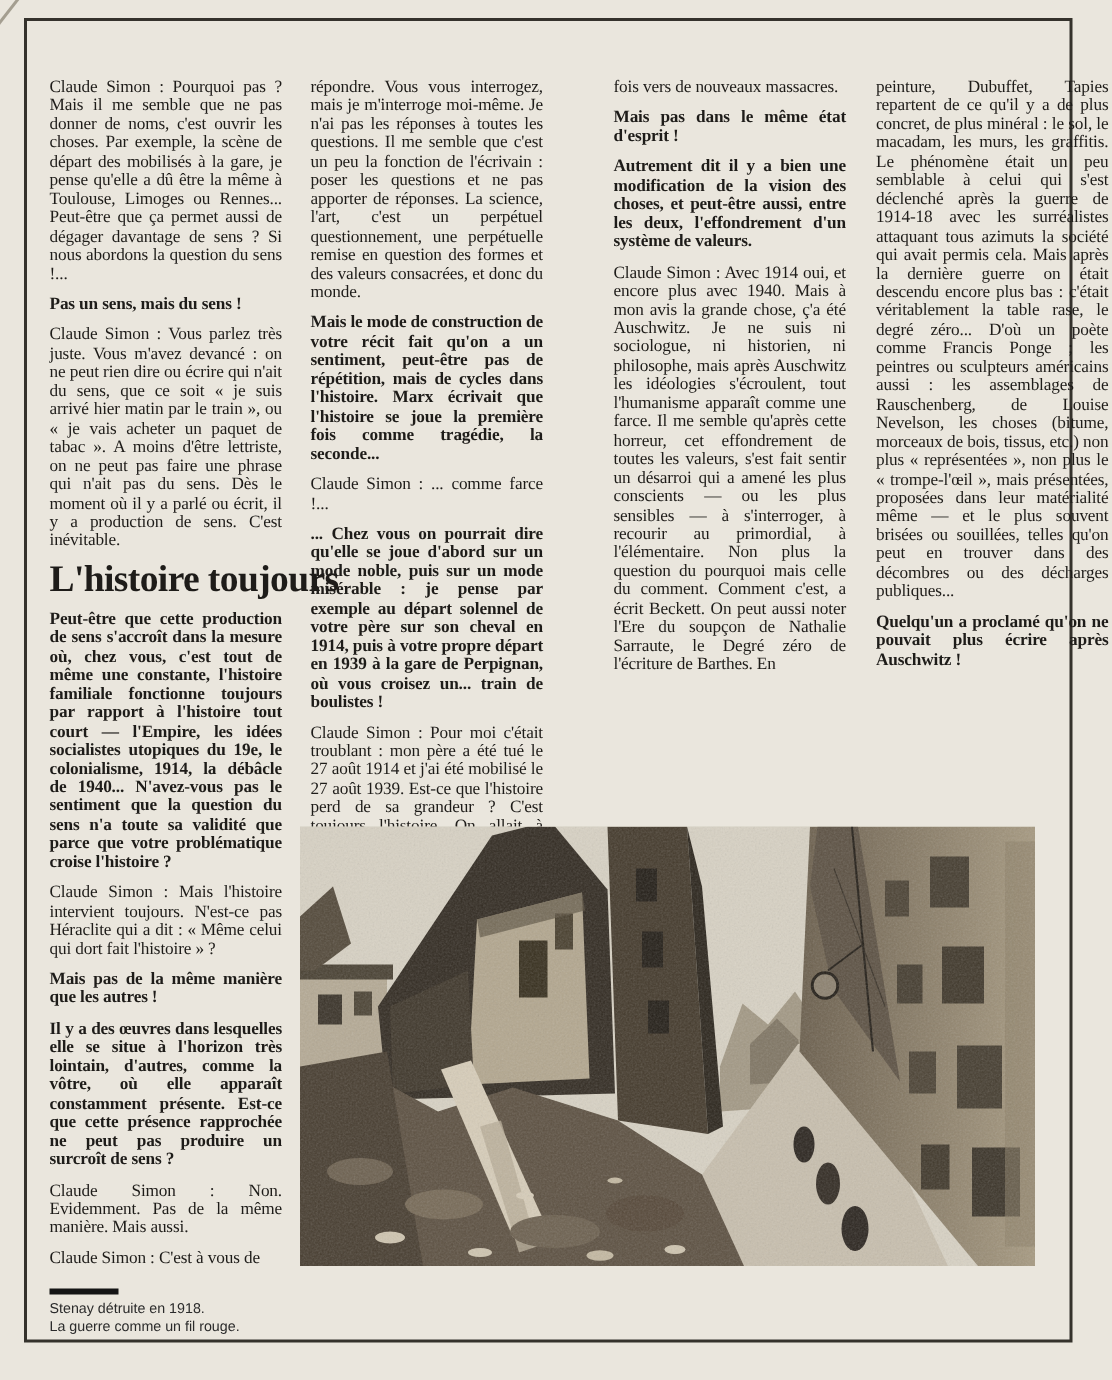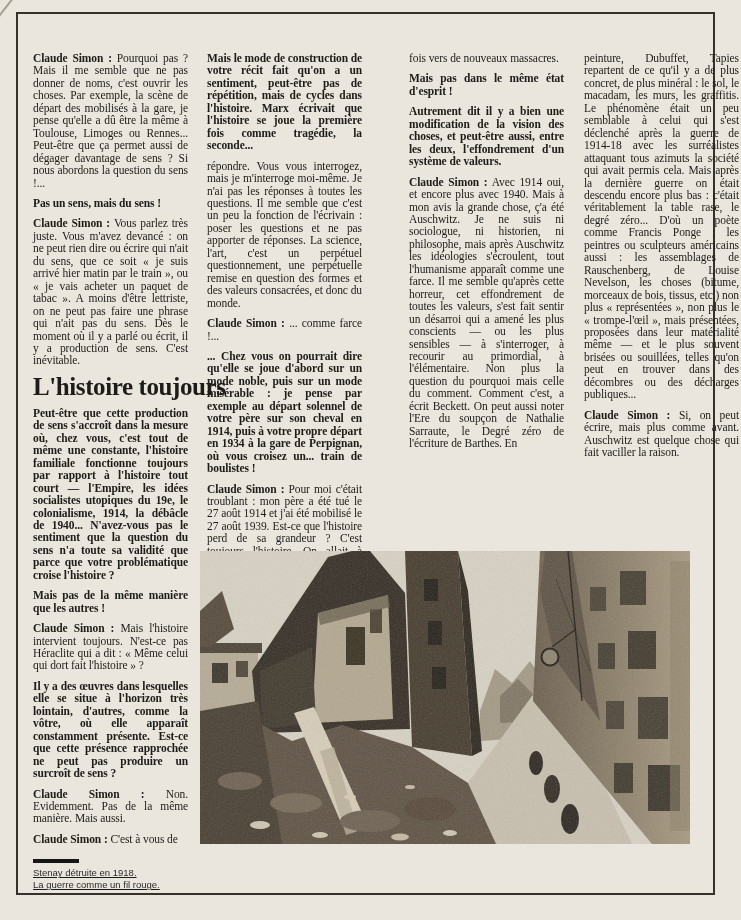--- a/index.html
+++ b/index.html
@@ -21,26 +21,26 @@
     position:absolute;top:52px;width:155px;z-index:1;
     font-size:11.5px;line-height:12.45px;
     text-align:justify;letter-spacing:-0.1px;
   }
   .col-1{left:33px;}
   .col-2{left:207px;}
   .col-3{left:381px;margin-left:28px;}
   .col-4{left:584px;}
   .para{margin:0 0 8px 0;}
   .question{font-weight:bold;}
-  .speaker{font-weight:bold;}
+  .speaker{font-weight:normal;}
   .heading{
     font-weight:bold;font-size:25px;line-height:22px;
     letter-spacing:-0.4px;white-space:nowrap;margin:9px 0 9px 0;
   }
-  .photo-caption{margin-top:14px;text-decoration:underline;}
+  .photo-caption{margin-top:14px;}
   .caption-bar{width:46px;height:4px;background:#151515;margin-bottom:4px;}
   .caption-line{
     font-family:"Liberation Sans", sans-serif;
     font-size:9.5px;line-height:12px;color:#2b2b2b;
     text-align:left;letter-spacing:0;
   }
   .photo{
     position:absolute;left:200px;top:551px;width:490px;height:293px;
     z-index:2;overflow:hidden;background:#d8d2c4;
   }
@@ -51,51 +51,51 @@
 
 <div class="scan-fold"></div>
 <div class="page-frame"></div>
 
 <div class="column col-1">
   <p class="para"><span class="speaker">Claude Simon :</span><span> Pourquoi pas ? Mais il me semble que ne pas donner de noms, c'est ouvrir les choses. Par exemple, la scène de départ des mobilisés à la gare, je pense qu'elle a dû être la même à Toulouse, Limoges ou Rennes... Peut-être que ça permet aussi de dégager davantage de sens ? Si nous abordons la question du sens !...</span></p>
   <p class="para question">Pas un sens, mais du sens !</p>
   <p class="para"><span class="speaker">Claude Simon :</span><span> Vous parlez très juste. Vous m'avez devancé : on ne peut rien dire ou écrire qui n'ait du sens, que ce soit « je suis arrivé hier matin par le train », ou « je vais acheter un paquet de tabac ». A moins d'être lettriste, on ne peut pas faire une phrase qui n'ait pas du sens. Dès le moment où il y a parlé ou écrit, il y a production de sens. C'est inévitable.</span></p>
   <h2 class="heading">L'histoire toujours</h2>
   <p class="para question">Peut-être que cette production de sens s'accroît dans la mesure où, chez vous, c'est tout de même une constante, l'histoire familiale fonctionne toujours par rapport à l'histoire tout court — l'Empire, les idées socialistes utopiques du 19e, le colonialisme, 1914, la débâcle de 1940... N'avez-vous pas le sentiment que la question du sens n'a toute sa validité que parce que votre problématique croise l'histoire ?</p>
+  <p class="para"><span class="speaker">Claude Simon :</span><span> Mais l'histoire intervient toujours. N'est-ce pas Héraclite qui a dit : « Même celui qui dort fait l'histoire » ?</span></p>
   <p class="para question">Mais pas de la même manière que les autres !</p>
-  <p class="para"><span class="speaker">Claude Simon :</span><span> Mais l'histoire intervient toujours. N'est-ce pas Héraclite qui a dit : « Même celui qui dort fait l'histoire » ?</span></p>
   <p class="para question">Il y a des œuvres dans lesquelles elle se situe à l'horizon très lointain, d'autres, comme la vôtre, où elle apparaît constamment présente. Est-ce que cette présence rapprochée ne peut pas produire un surcroît de sens ?</p>
   <p class="para"><span class="speaker">Claude Simon :</span><span> Non. Evidemment. Pas de la même manière. Mais aussi.</span></p>
   <p class="para"><span class="speaker">Claude Simon :</span><span> C'est à vous de</span></p>
 
   <div class="photo-caption">
     <div class="caption-bar"></div>
     <div class="caption-line">Stenay détruite en 1918.</div>
     <div class="caption-line">La guerre comme un fil rouge.</div>
   </div>
 </div>
 
 <div class="column col-2">
+  <p class="para">répondre. Vous vous interrogez, mais je m'interroge moi-même. Je n'ai pas les réponses à toutes les questions. Il me semble que c'est un peu la fonction de l'écrivain : poser les questions et ne pas apporter de réponses. La science, l'art, c'est un perpétuel questionnement, une perpétuelle remise en question des formes et des valeurs consacrées, et donc du monde.</p>
   <p class="para question">Mais le mode de construction de votre récit fait qu'on a un sentiment, peut-être pas de répétition, mais de cycles dans l'histoire. Marx écrivait que l'histoire se joue la première fois comme tragédie, la seconde...</p>
-  <p class="para">répondre. Vous vous interrogez, mais je m'interroge moi-même. Je n'ai pas les réponses à toutes les questions. Il me semble que c'est un peu la fonction de l'écrivain : poser les questions et ne pas apporter de réponses. La science, l'art, c'est un perpétuel questionnement, une perpétuelle remise en question des formes et des valeurs consacrées, et donc du monde.</p>
   <p class="para"><span class="speaker">Claude Simon :</span><span> ... comme farce !...</span></p>
-  <p class="para question">... Chez vous on pourrait dire qu'elle se joue d'abord sur un mode noble, puis sur un mode misérable : je pense par exemple au départ solennel de votre père sur son cheval en 1914, puis à votre propre départ en 1934 à la gare de Perpignan, où vous croisez un... train de boulistes !</p>
+  <p class="para question">... Chez vous on pourrait dire qu'elle se joue d'abord sur un mode noble, puis sur un mode misérable : je pense par exemple au départ solennel de votre père sur son cheval en 1914, puis à votre propre départ en 1939 à la gare de Perpignan, où vous croisez un... train de boulistes !</p>
   <p class="para"><span class="speaker">Claude Simon :</span><span> Pour moi c'était troublant : mon père a été tué le 27 août 1914 et j'ai été mobilisé le 27 août 1939. Est-ce que l'histoire perd de sa grandeur ? C'est toujours l'histoire. On allait à chaque</span></p>
 </div>
 
 <div class="column col-3">
   <p class="para">fois vers de nouveaux massacres.</p>
   <p class="para question">Mais pas dans le même état d'esprit !</p>
   <p class="para question">Autrement dit il y a bien une modification de la vision des choses, et peut-être aussi, entre les deux, l'effondrement d'un système de valeurs.</p>
   <p class="para"><span class="speaker">Claude Simon :</span><span> Avec 1914 oui, et encore plus avec 1940. Mais à mon avis la grande chose, ç'a été Auschwitz. Je ne suis ni sociologue, ni historien, ni philosophe, mais après Auschwitz les idéologies s'écroulent, tout l'humanisme apparaît comme une farce. Il me semble qu'après cette horreur, cet effondrement de toutes les valeurs, s'est fait sentir un désarroi qui a amené les plus conscients — ou les plus sensibles — à s'interroger, à recourir au primordial, à l'élémentaire. Non plus la question du pourquoi mais celle du comment. Comment c'est, a écrit Beckett. On peut aussi noter l'Ere du soupçon de Nathalie Sarraute, le Degré zéro de l'écriture de Barthes. En</span></p>
 </div>
 
 <div class="column col-4">
   <p class="para">peinture, Dubuffet, Tapies repartent de ce qu'il y a de plus concret, de plus minéral : le sol, le macadam, les murs, les graffitis. Le phénomène était un peu semblable à celui qui s'est déclenché après la guerre de 1914-18 avec les surréalistes attaquant tous azimuts la société qui avait permis cela. Mais après la dernière guerre on était descendu encore plus bas : c'était véritablement la table rase, le degré zéro... D'où un poète comme Francis Ponge ; les peintres ou sculpteurs américains aussi : les assemblages de Rauschenberg, de Louise Nevelson, les choses (bitume, morceaux de bois, tissus, etc.) non plus « représentées », non plus le « trompe-l'œil », mais présentées, proposées dans leur matérialité même — et le plus souvent brisées ou souillées, telles qu'on peut en trouver dans des décombres ou des décharges publiques...</p>
-  <p class="para"><span class="speaker">Claude Simon :</span><span> Si, on peut écrire, mais plus comme avant. Auschwitz est quelque chose qui fait vaciller la raison.</span></p>
+  <p class="para question">Quelqu'un a proclamé qu'on ne pouvait plus écrire après Auschwitz !</p>
 </div>
 
 <div class="photo">
   <svg viewBox="0 0 490 293" preserveAspectRatio="none">
     <defs>
       <filter id="grain" x="0" y="0" width="100%" height="100%">
         <feTurbulence type="fractalNoise" baseFrequency="0.8" numOctaves="2" result="n"></feTurbulence>
         <feColorMatrix in="n" type="saturate" values="0"></feColorMatrix>
       </filter>
       <linearGradient id="facadeGrad" x1="0" y1="0" x2="1" y2="0">

